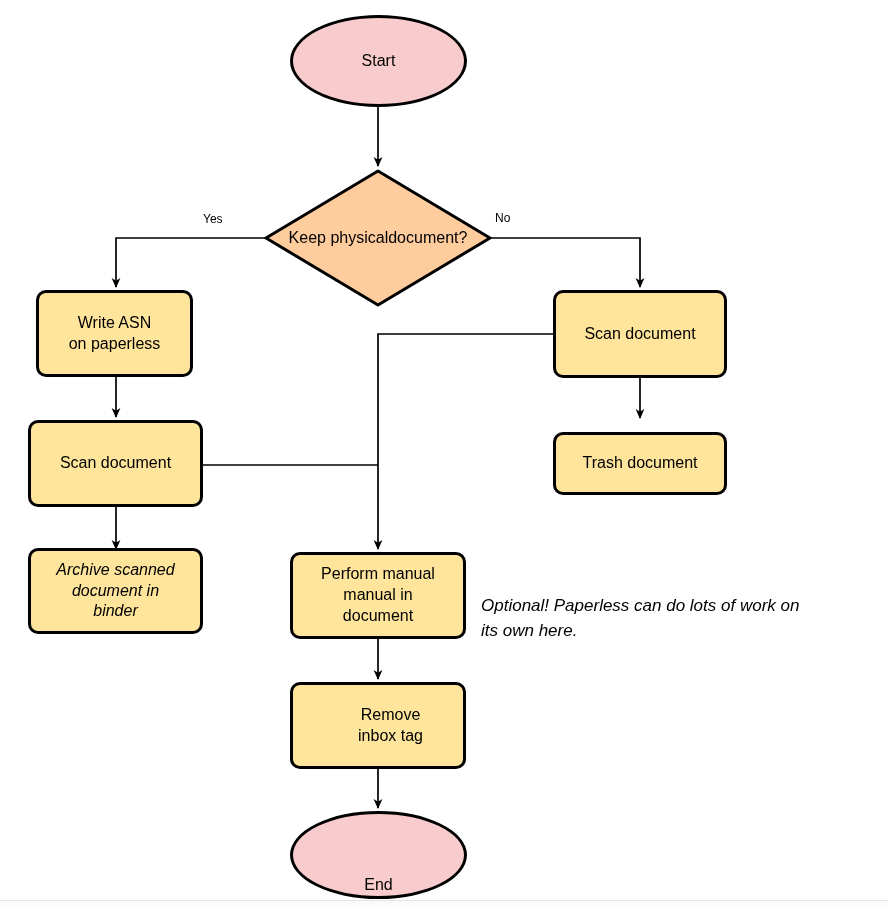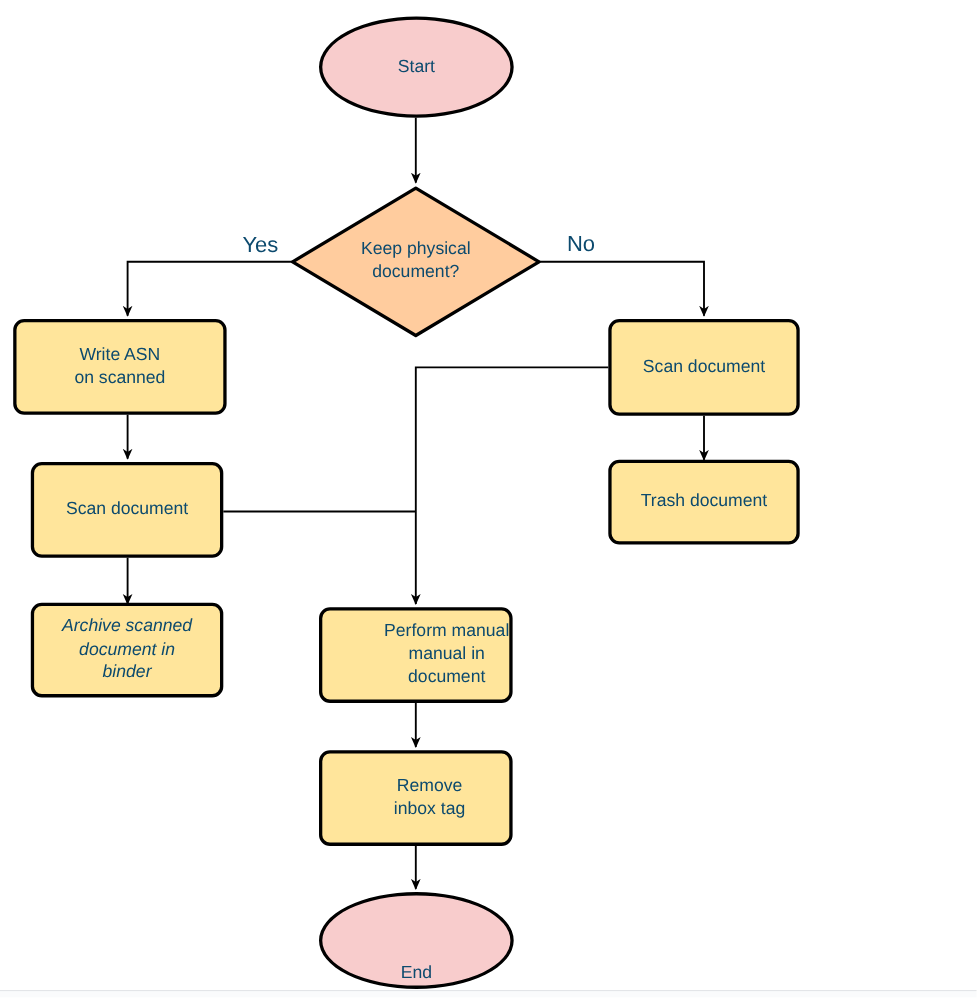--- a/index.html
+++ b/index.html
@@ -1,35 +1,35 @@
 <!DOCTYPE html>
 <html style="--terminal-fill: #F8CCCC; --process-fill: #FFE59B; --decision-fill: #FFCC9E; --stroke: #000000;"><head>
 <meta charset="utf-8">
 <style>
   html,body{margin:0;padding:0;background:#fff;}
   .canvas{
     position:relative;width:888px;height:907px;background:#ffffff;overflow:hidden;
-    font-family:"Liberation Sans", sans-serif;color:#0c4a6e;
+    font-family:"Liberation Sans", sans-serif;color:#000000;
   }
   svg.layer{position:absolute;left:0;top:0;width:888px;height:907px;}
   path.edge{stroke:#000;stroke-width:1.7;fill:none;}
   polygon.decision{fill:var(--decision-fill);stroke:#000;stroke-width:3;stroke-linejoin:round;}
   .node{
     position:absolute;box-sizing:border-box;border:3px solid #000;
     display:flex;align-items:center;justify-content:center;text-align:center;
     font-size:16px;line-height:1.3;
   }
   .process{background:var(--process-fill);border-radius:10px;}
   .terminal{background:var(--terminal-fill);border-radius:50%;}
   .decision-label{
-    position:absolute;display:flex;flex-direction:column;align-items:center;justify-content:center;
+    position:absolute;display:flex;align-items:center;justify-content:center;
     text-align:center;font-size:16px;line-height:1.3;
   }
   .line{display:block;}
-  .edge-label{position:absolute;font-size:20px;text-align:right;}
+  .edge-label{position:absolute;font-size:12px;text-align:left;}
   .note{position:absolute;font-style:italic;font-size:17px;line-height:25px;}
   .bottom-strip{
     position:absolute;left:0;top:900px;width:888px;height:7px;
     background:#fafbfc;border-top:1px solid #e3e5e8;box-sizing:border-box;
   }
 </style>
 </head>
 <body>
 
 <div class="canvas">
@@ -60,61 +60,65 @@
   </div>
 
   <div class="decision-label" style="left:276px;top:215px;width:204px;height:46px;">
     <span class="line">Keep physical</span>
     <span class="line">document?</span>
   </div>
 
   <div class="edge-label" style="left:203px;top:212px;width:50px;">Yes</div>
   <div class="edge-label" style="left:495px;top:211px;width:46px;">No</div>
 
-  <div class="node process" style="left:12px;top:290px;width:194px;height:87px;">
+  <div class="node process" style="left:36px;top:290px;width:157px;height:87px;">
     <div>
       <span class="line">Write ASN</span>
-      <span class="line">on scanned</span>
+      <span class="line">on paperless</span>
     </div>
   </div>
 
   <div class="node process" style="left:28px;top:420px;width:175px;height:87px;">
     <span class="line">Scan document</span>
   </div>
 
   <div class="node process" style="left:28px;top:548px;width:175px;height:86px;font-style:italic;">
     <div>
       <span class="line">Archive scanned</span>
       <span class="line">document in</span>
       <span class="line">binder</span>
     </div>
   </div>
 
   <div class="node process" style="left:553px;top:290px;width:174px;height:88px;">
     <span class="line">Scan document</span>
   </div>
 
-  <div class="node process" style="left:553px;top:418px;width:174px;height:77px;">
+  <div class="node process" style="left:553px;top:432px;width:174px;height:63px;">
     <span class="line">Trash document</span>
   </div>
 
-  <div class="node process" style="left:290px;top:552px;width:176px;height:87px;justify-content:flex-end;">
+  <div class="node process" style="left:290px;top:552px;width:176px;height:87px;">
     <div>
       <span class="line">Perform manual</span>
       <span class="line">manual in</span>
       <span class="line">document</span>
     </div>
   </div>
 
   <div class="node process" style="left:290px;top:682px;width:176px;height:87px;padding-left:25px;">
     <div>
       <span class="line">Remove</span>
       <span class="line">inbox tag</span>
     </div>
   </div>
 
   <div class="node terminal" style="left:290px;top:811px;width:177px;height:88px;align-items:flex-end;">
     <span class="line">End</span>
   </div>
 
+  <div class="note" style="left:481px;top:593px;width:404px;">
+    <span class="line">Optional! Paperless can do lots of work on</span>
+    <span class="line">its own here.</span>
+  </div>
 
   <div class="bottom-strip"></div>
 </div>
 
 </body></html>

